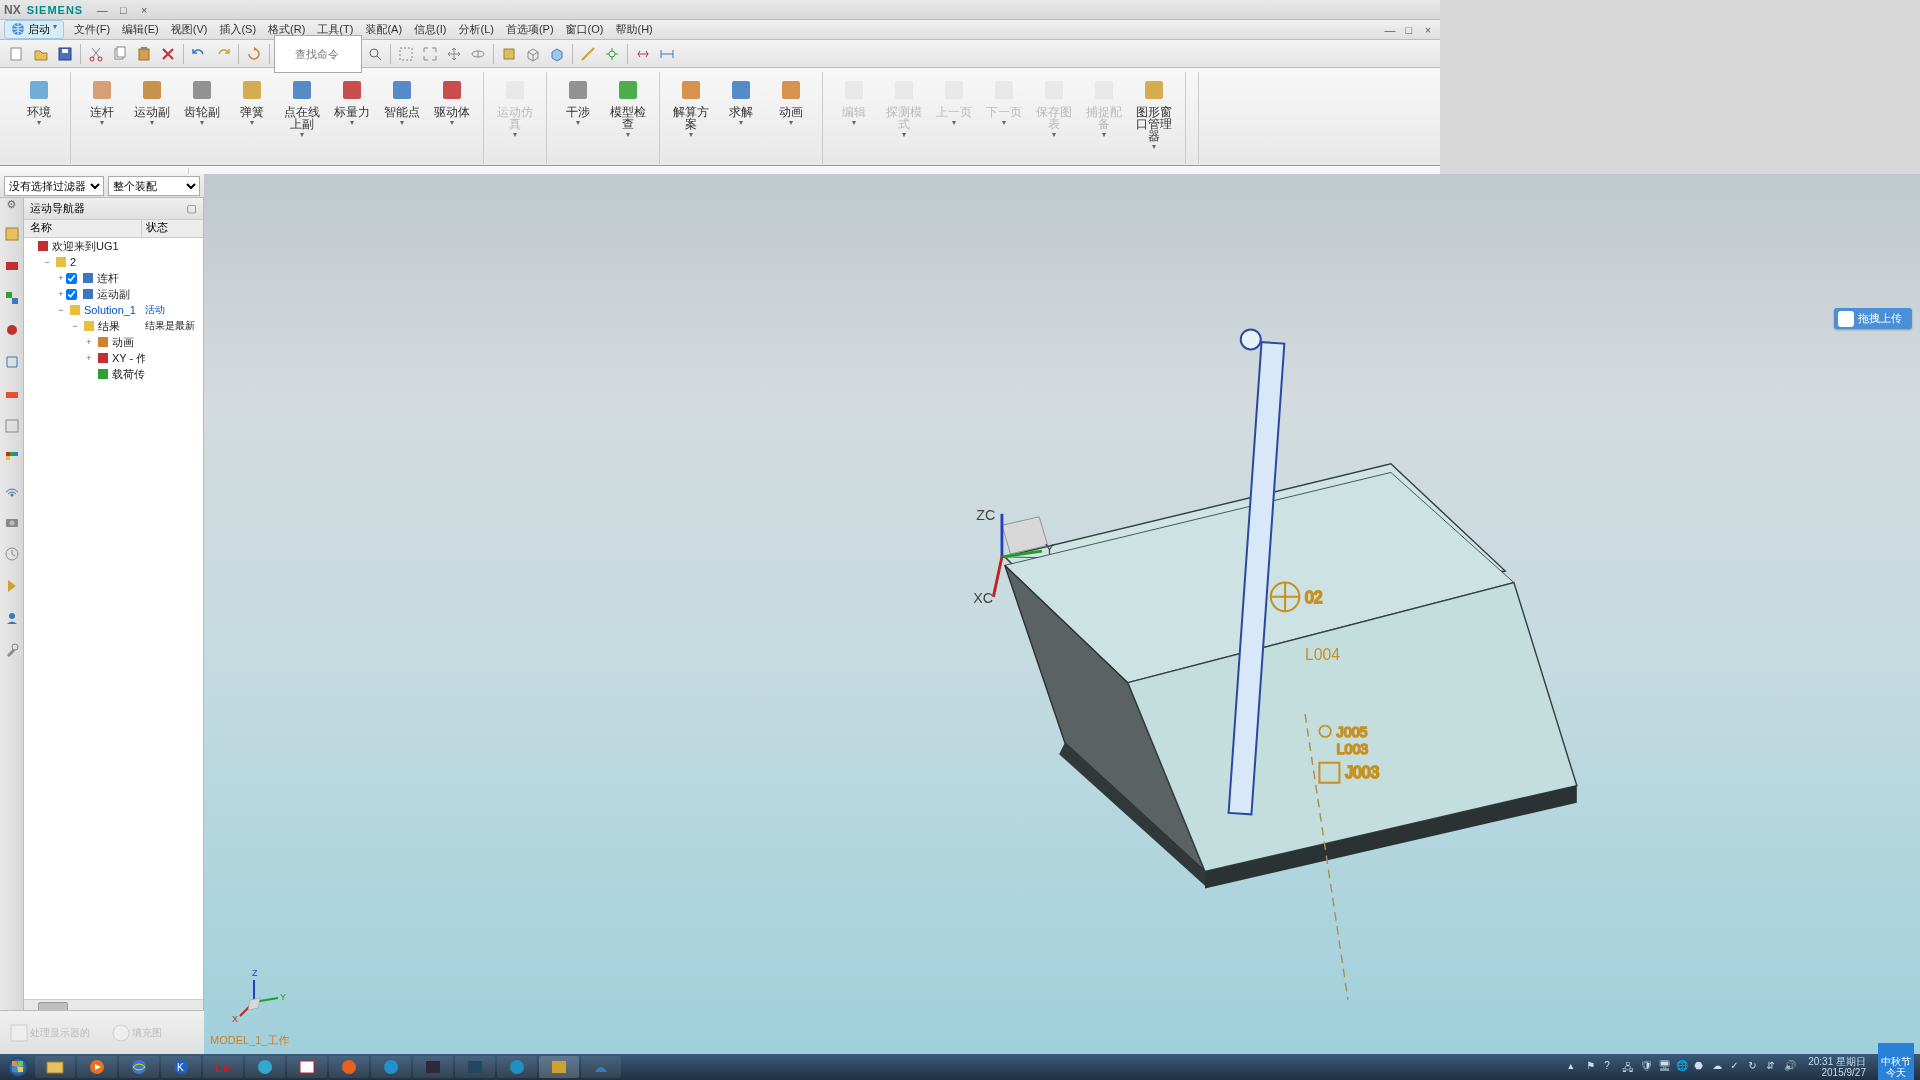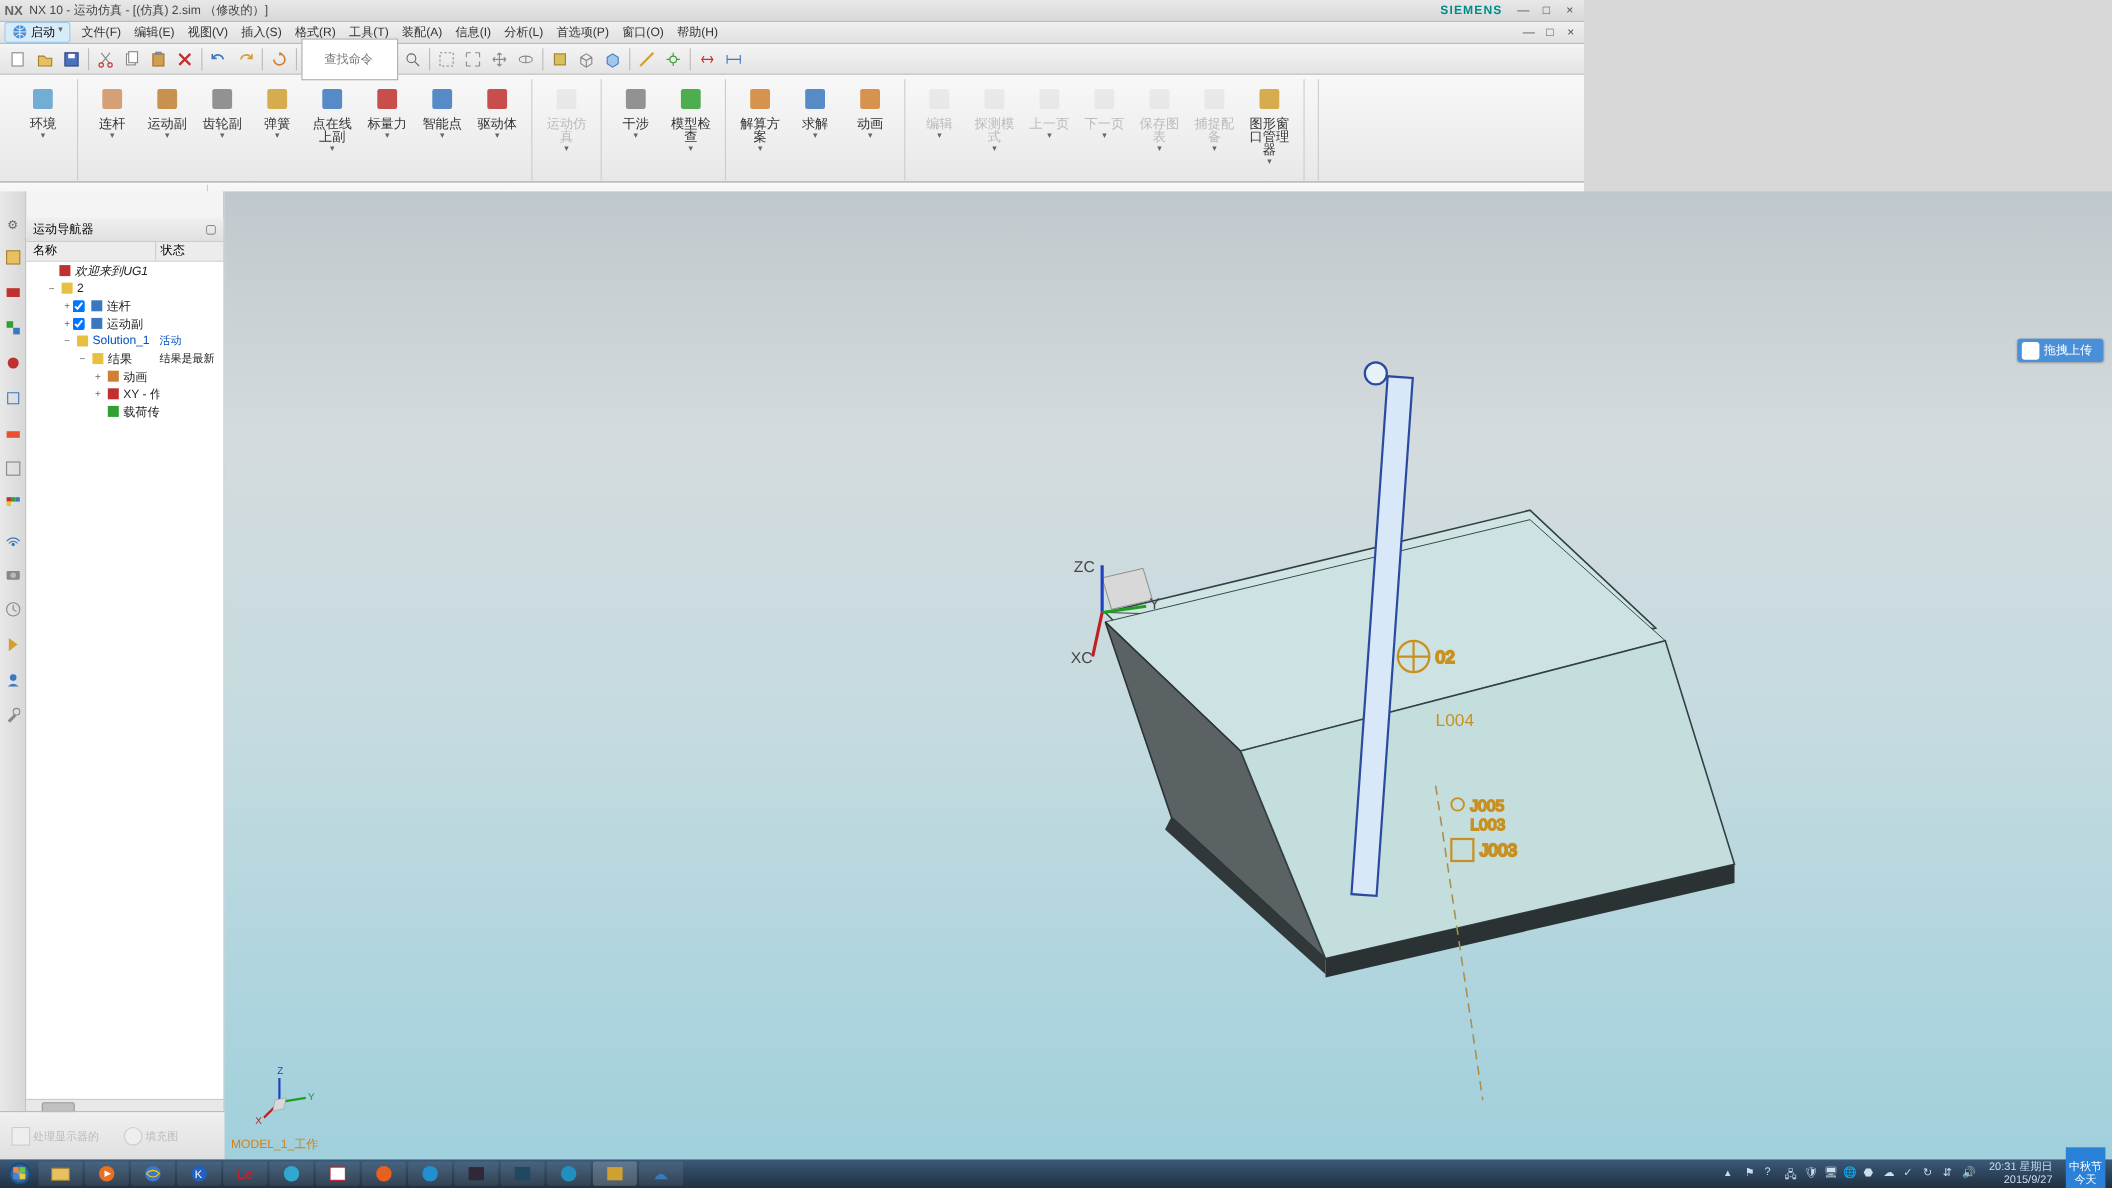--- a/index.html
+++ b/index.html
@@ -64,21 +64,20 @@
 .taskbar .clock { text-align: right; line-height: 11px; margin-left: 6px; }
 .taskbar .holiday { background: #2a82d8; color: #fff; padding: 13px 3px; font-size: 10px; line-height: 11px; text-align: center; margin-left: 8px; }
 .scrollbar-h { height: 14px; background: #e8e8e8; border-top: 1px solid #ccc; position: relative; }
 .scrollbar-h .thumb { position: absolute; left: 14px; top: 2px; width: 30px; height: 10px; background: #c0c0c0; border: 1px solid #999; border-radius: 2px; }
 </style>
 </head>
 <body>
 
 <div class="titlebar">
   <span class="nx-logo">NX</span>
-  <span class="title-text">NX 10 - 运动仿真 - [(仿真) 2.sim （修改的）]</span>
   <span class="siemens">SIEMENS</span>
   <span class="winbtns">
     <span>—</span>
     <span>□</span>
     <span>×</span>
   </span>
 </div>
 
 <div class="menubar">
   <span class="start-btn">
@@ -477,20 +476,31 @@
             <rect x="3" y="2" width="18" height="16" rx="2" fill="#d08030" opacity="0.85"></rect>
           </svg>
         </div>
         <div class="rlabel">返回到模型</div>
       </div>
     </div>
   </div>
 
 <div class="main-area">
 
+  <div class="filter-bar" style="top:0;">
+    <select style="width:100px"><option>没有选择过滤器</option></select>
+    <select style="width:92px"><option>整个装配</option></select>
+    <span class="fbtn">⊞</span>
+    <span class="fbtn">◧</span>
+    <span class="fbtn">▾</span>
+    <span class="fbtn">↺</span>
+    <span class="fbtn">⬚</span>
+    <span class="fbtn">◉</span>
+    <span class="fbtn">▣</span>
+  </div>
 
   <div class="left-sidebar">
     <span style="color:#666">⚙</span>
     <span class="side-ic">
         <svg width="16" height="16">
           <rect x="2" y="2" width="12" height="12" fill="#e8c060" stroke="#a08030"></rect>
         </svg>
       </span>
     <span class="side-ic">
         <svg width="16" height="16">
@@ -571,21 +581,21 @@
   <div class="nav-panel">
     <div class="nav-header">
       <span class="nav-title">运动导航器</span>
       <span class="pin">▢</span>
     </div>
     <div class="nav-cols">
       <span class="col1">名称</span>
       <span class="col2">状态</span>
     </div>
     <div class="tree" id="tree">
-        <div class="tree-row" style="padding-left: 16px; font-style: italic;">
+        <div class="tree-row" style="padding-left: 0;">
           <span class="exp"></span>
           <span class="ic">
             <svg width="12" height="12">
               <rect x="1" y="1" width="10" height="10" fill="#c03030"></rect>
             </svg>
           </span>
           <span class="lbl" style="color:#222">欢迎来到UG1</span>
           <span class="stat" style="color:#222"></span>
         </div>
         <div class="tree-row" style="padding-left: 18px;">

